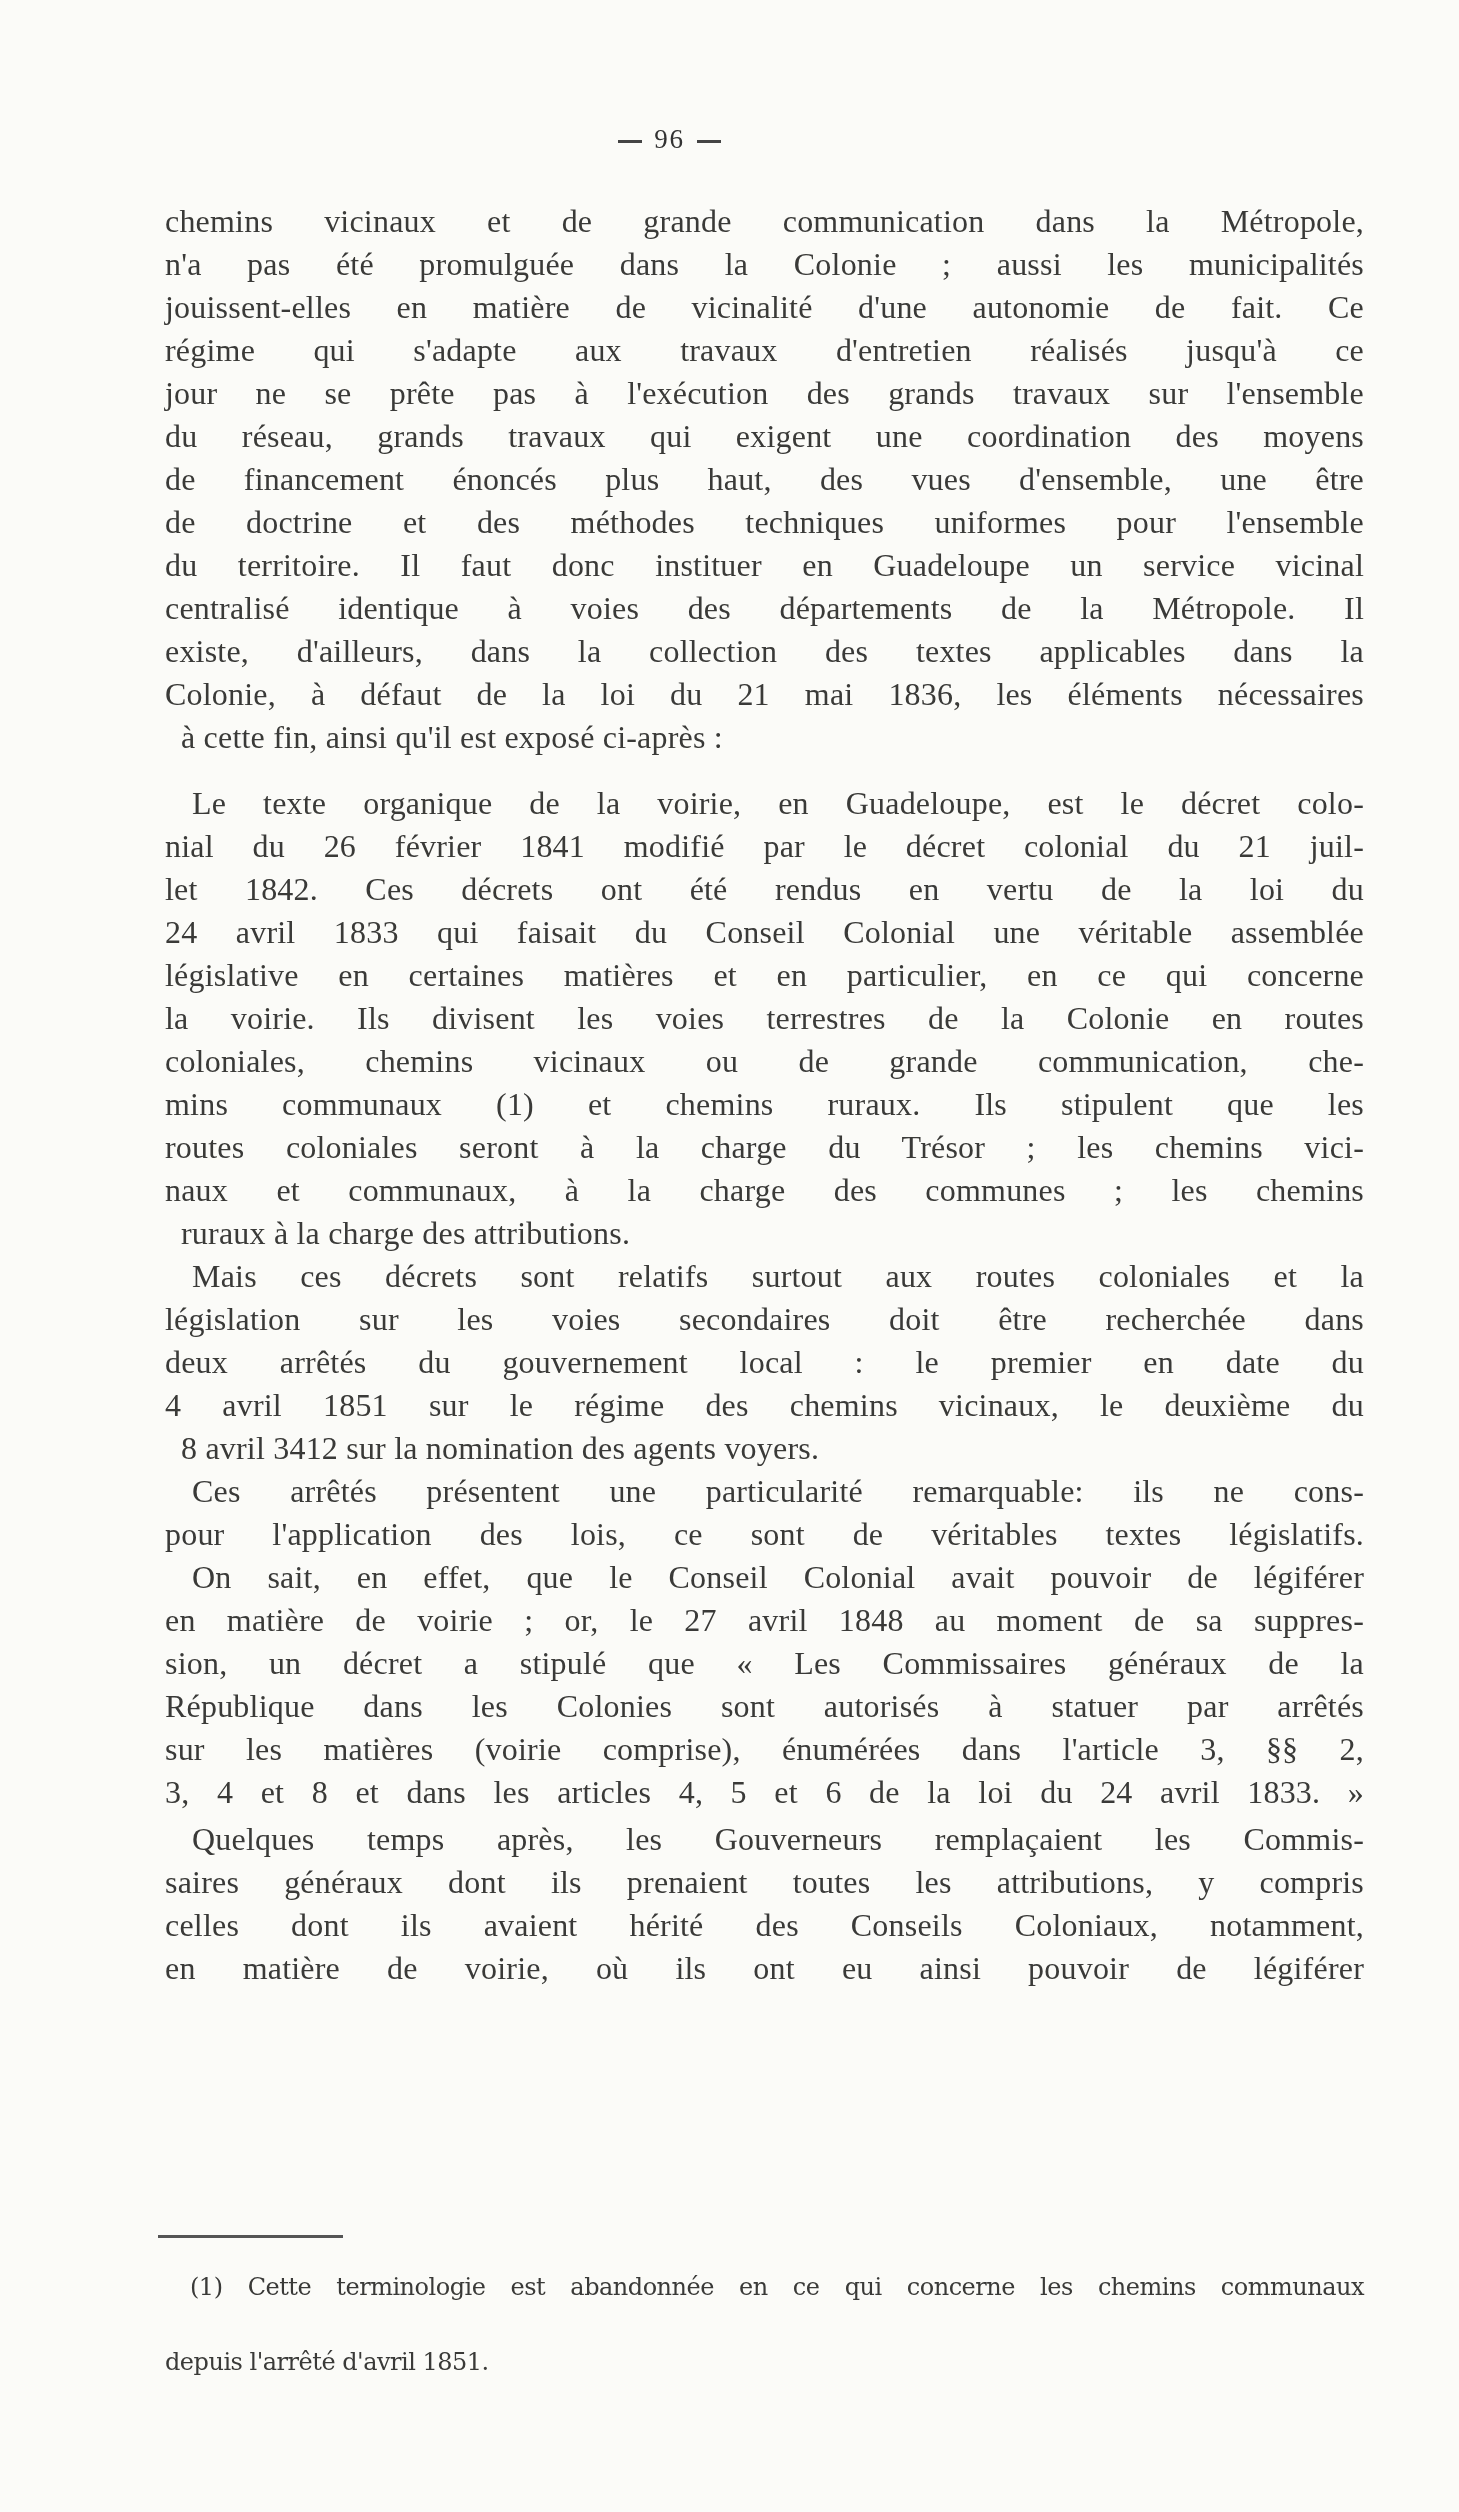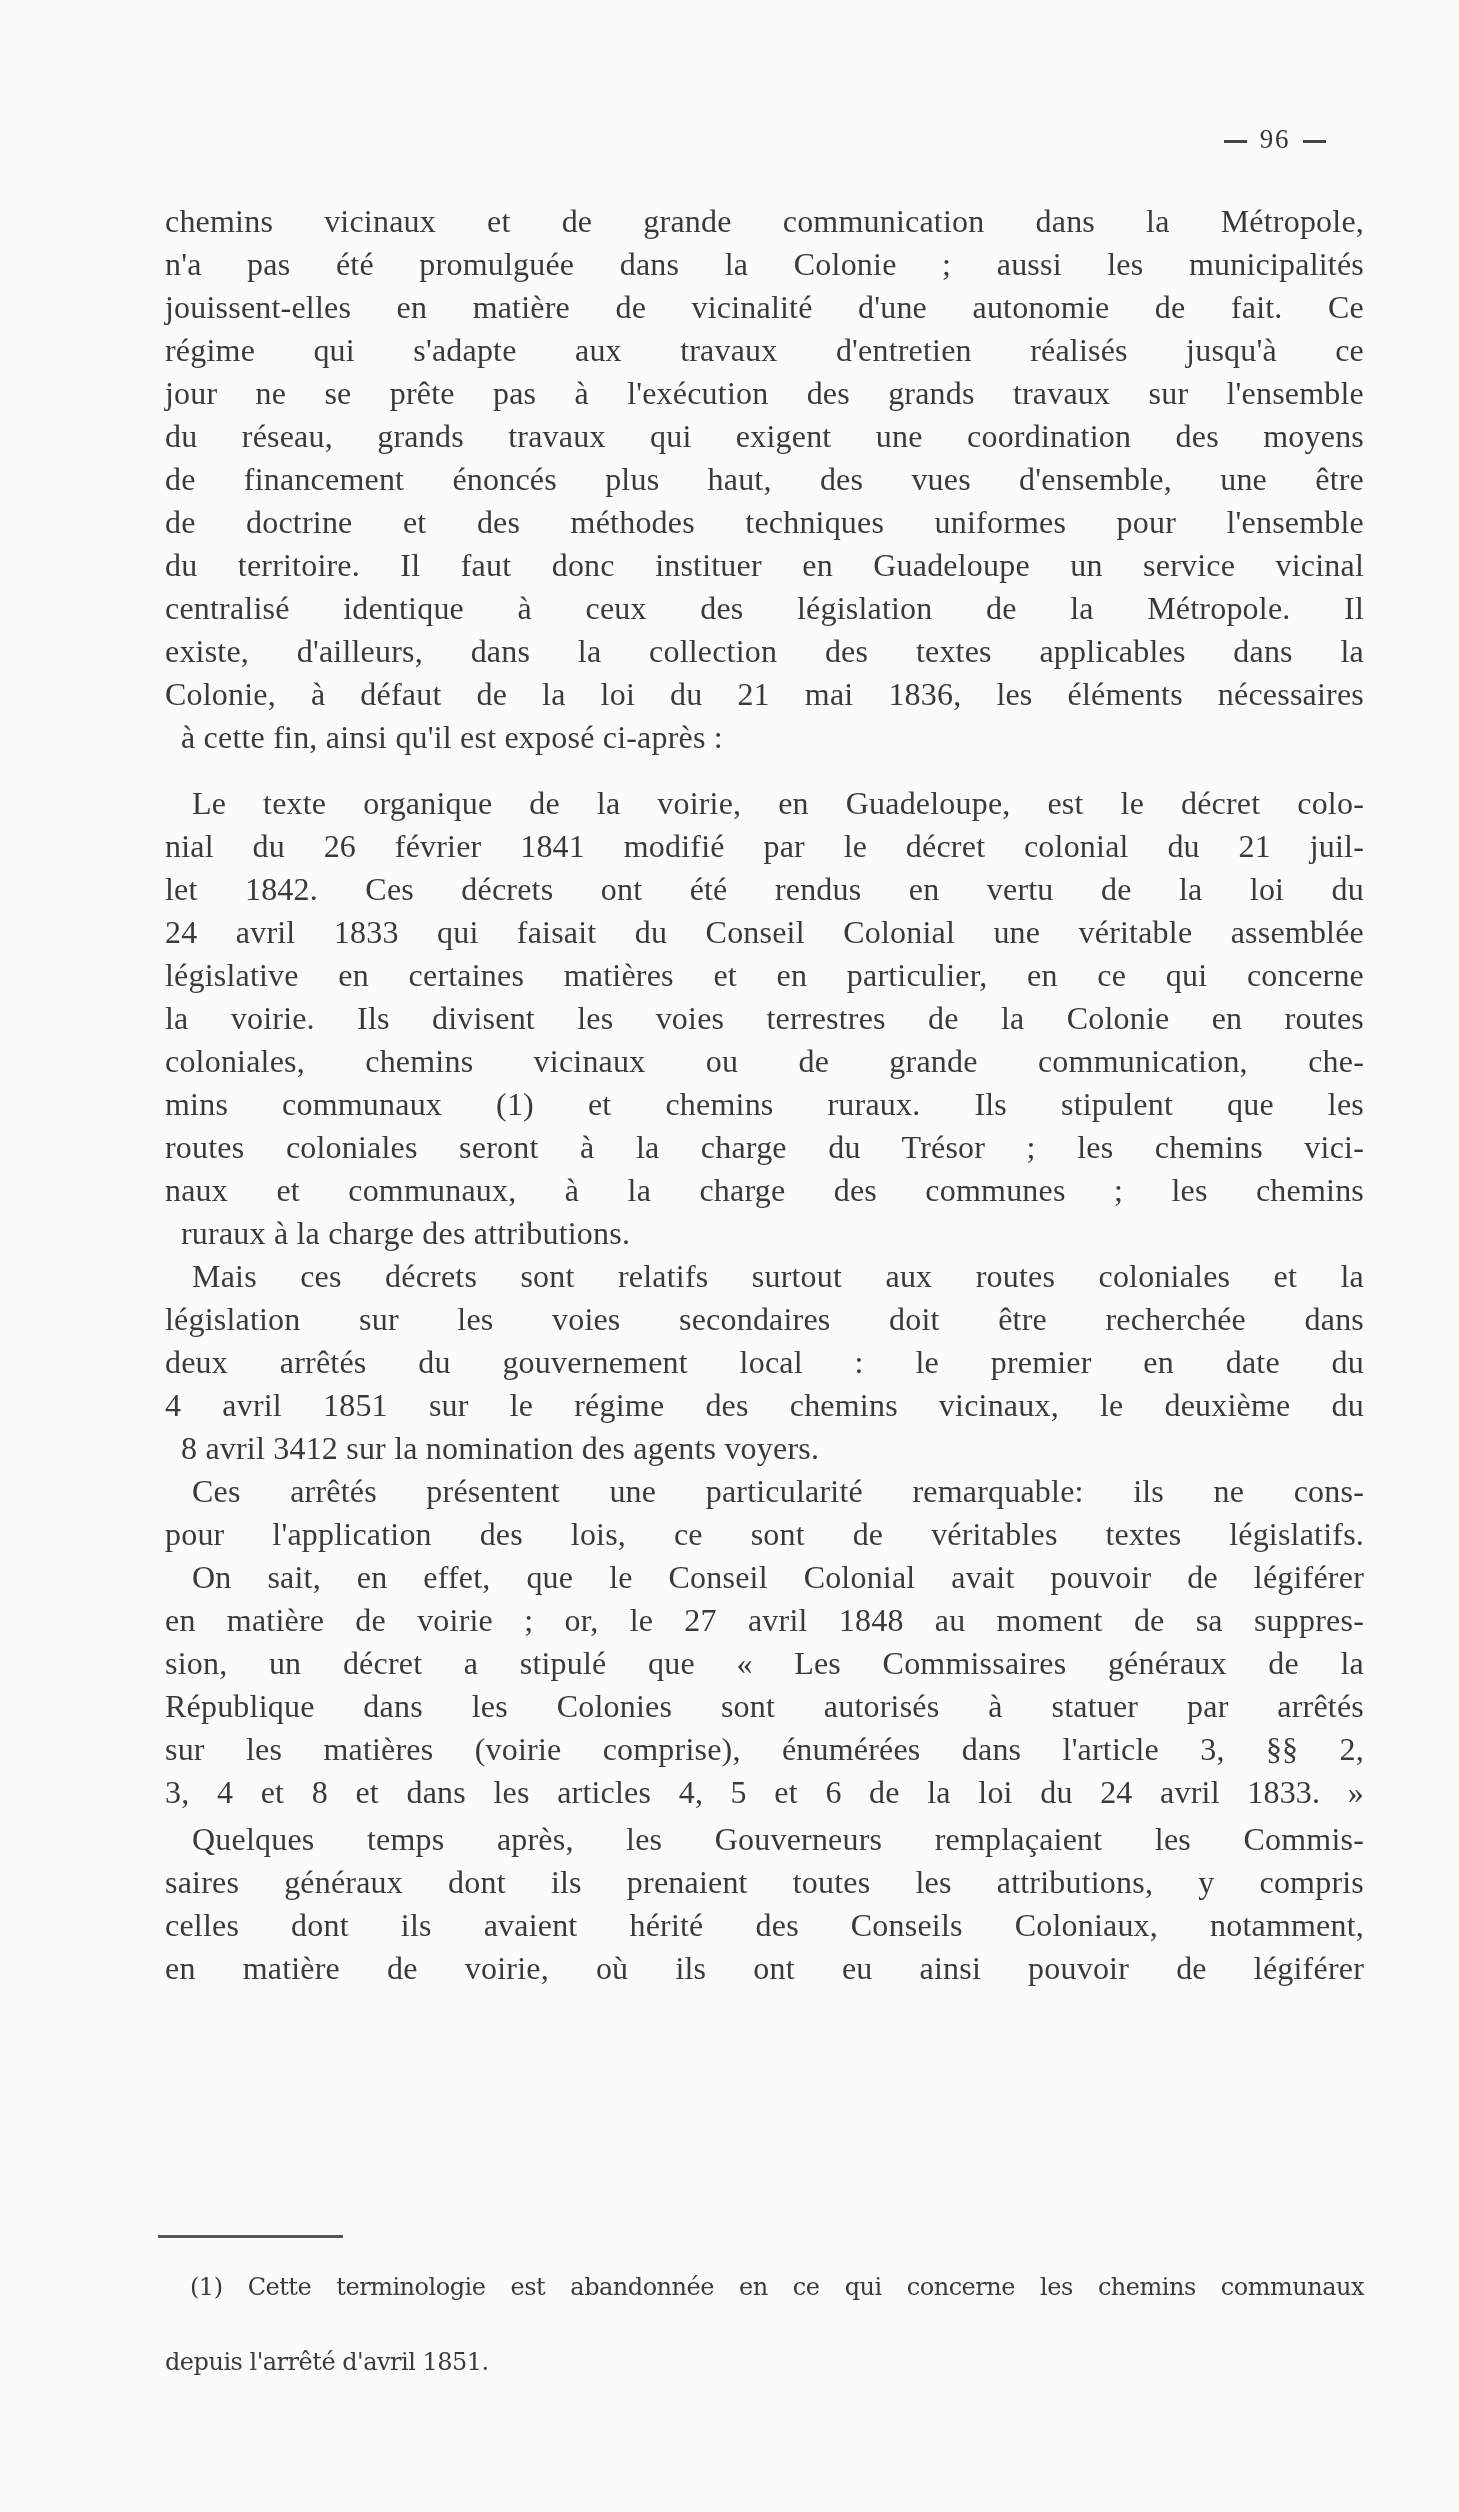--- a/index.html
+++ b/index.html
@@ -13,21 +13,21 @@
       position: relative;
       overflow: hidden;
       color: #3a3a38;
       font-family: "Liberation Serif", "DejaVu Serif", serif;
     }
     .page-number {
       position: absolute;
       top: 124px;
       left: 0;
       width: 1339px;
-      text-align: right;
+      text-align: center;
       font-size: 27px;
       letter-spacing: 1.8px;
       color: #333;
     }
     .page-number .dash {
       display: inline-block;
       width: 23.4px;
       height: 2.7px;
       background: #444;
       vertical-align: middle;
@@ -106,21 +106,21 @@
   <div>
     <span class="line">chemins vicinaux et de grande communication dans la Métropole,</span>
     <span class="line">n'a pas été promulguée dans la Colonie ; aussi les municipalités</span>
     <span class="line">jouissent-elles en matière de vicinalité d'une autonomie de fait. Ce</span>
     <span class="line">régime qui s'adapte aux travaux d'entretien réalisés jusqu'à ce</span>
     <span class="line">jour ne se prête pas à l'exécution des grands travaux sur l'ensemble</span>
     <span class="line">du réseau, grands travaux qui exigent une coordination des moyens</span>
     <span class="line">de financement énoncés plus haut, des vues d'ensemble, une être</span>
     <span class="line">de doctrine et des méthodes techniques uniformes pour l'ensemble</span>
     <span class="line">du territoire. Il faut donc instituer en Guadeloupe un service vicinal</span>
-    <span class="line">centralisé identique à ceux des législation de la Métropole. Il</span>
+    <span class="line">centralisé identique à voies des départements de la Métropole. Il</span>
     <span class="line">existe, d'ailleurs, dans la collection des textes applicables dans la</span>
     <span class="line">Colonie, à défaut de la loi du 21 mai 1836, les éléments nécessaires</span>
     <span class="line last">à cette fin, ainsi qu'il est exposé ci-après :</span>
   </div>
 
   <div class="para-gap"></div>
 
   <div>
     <span class="line indent">Le texte organique de la voirie, en Guadeloupe, est le décret colo-</span>
     <span class="line">nial du 26 février 1841 modifié par le décret colonial du 21 juil-</span>

